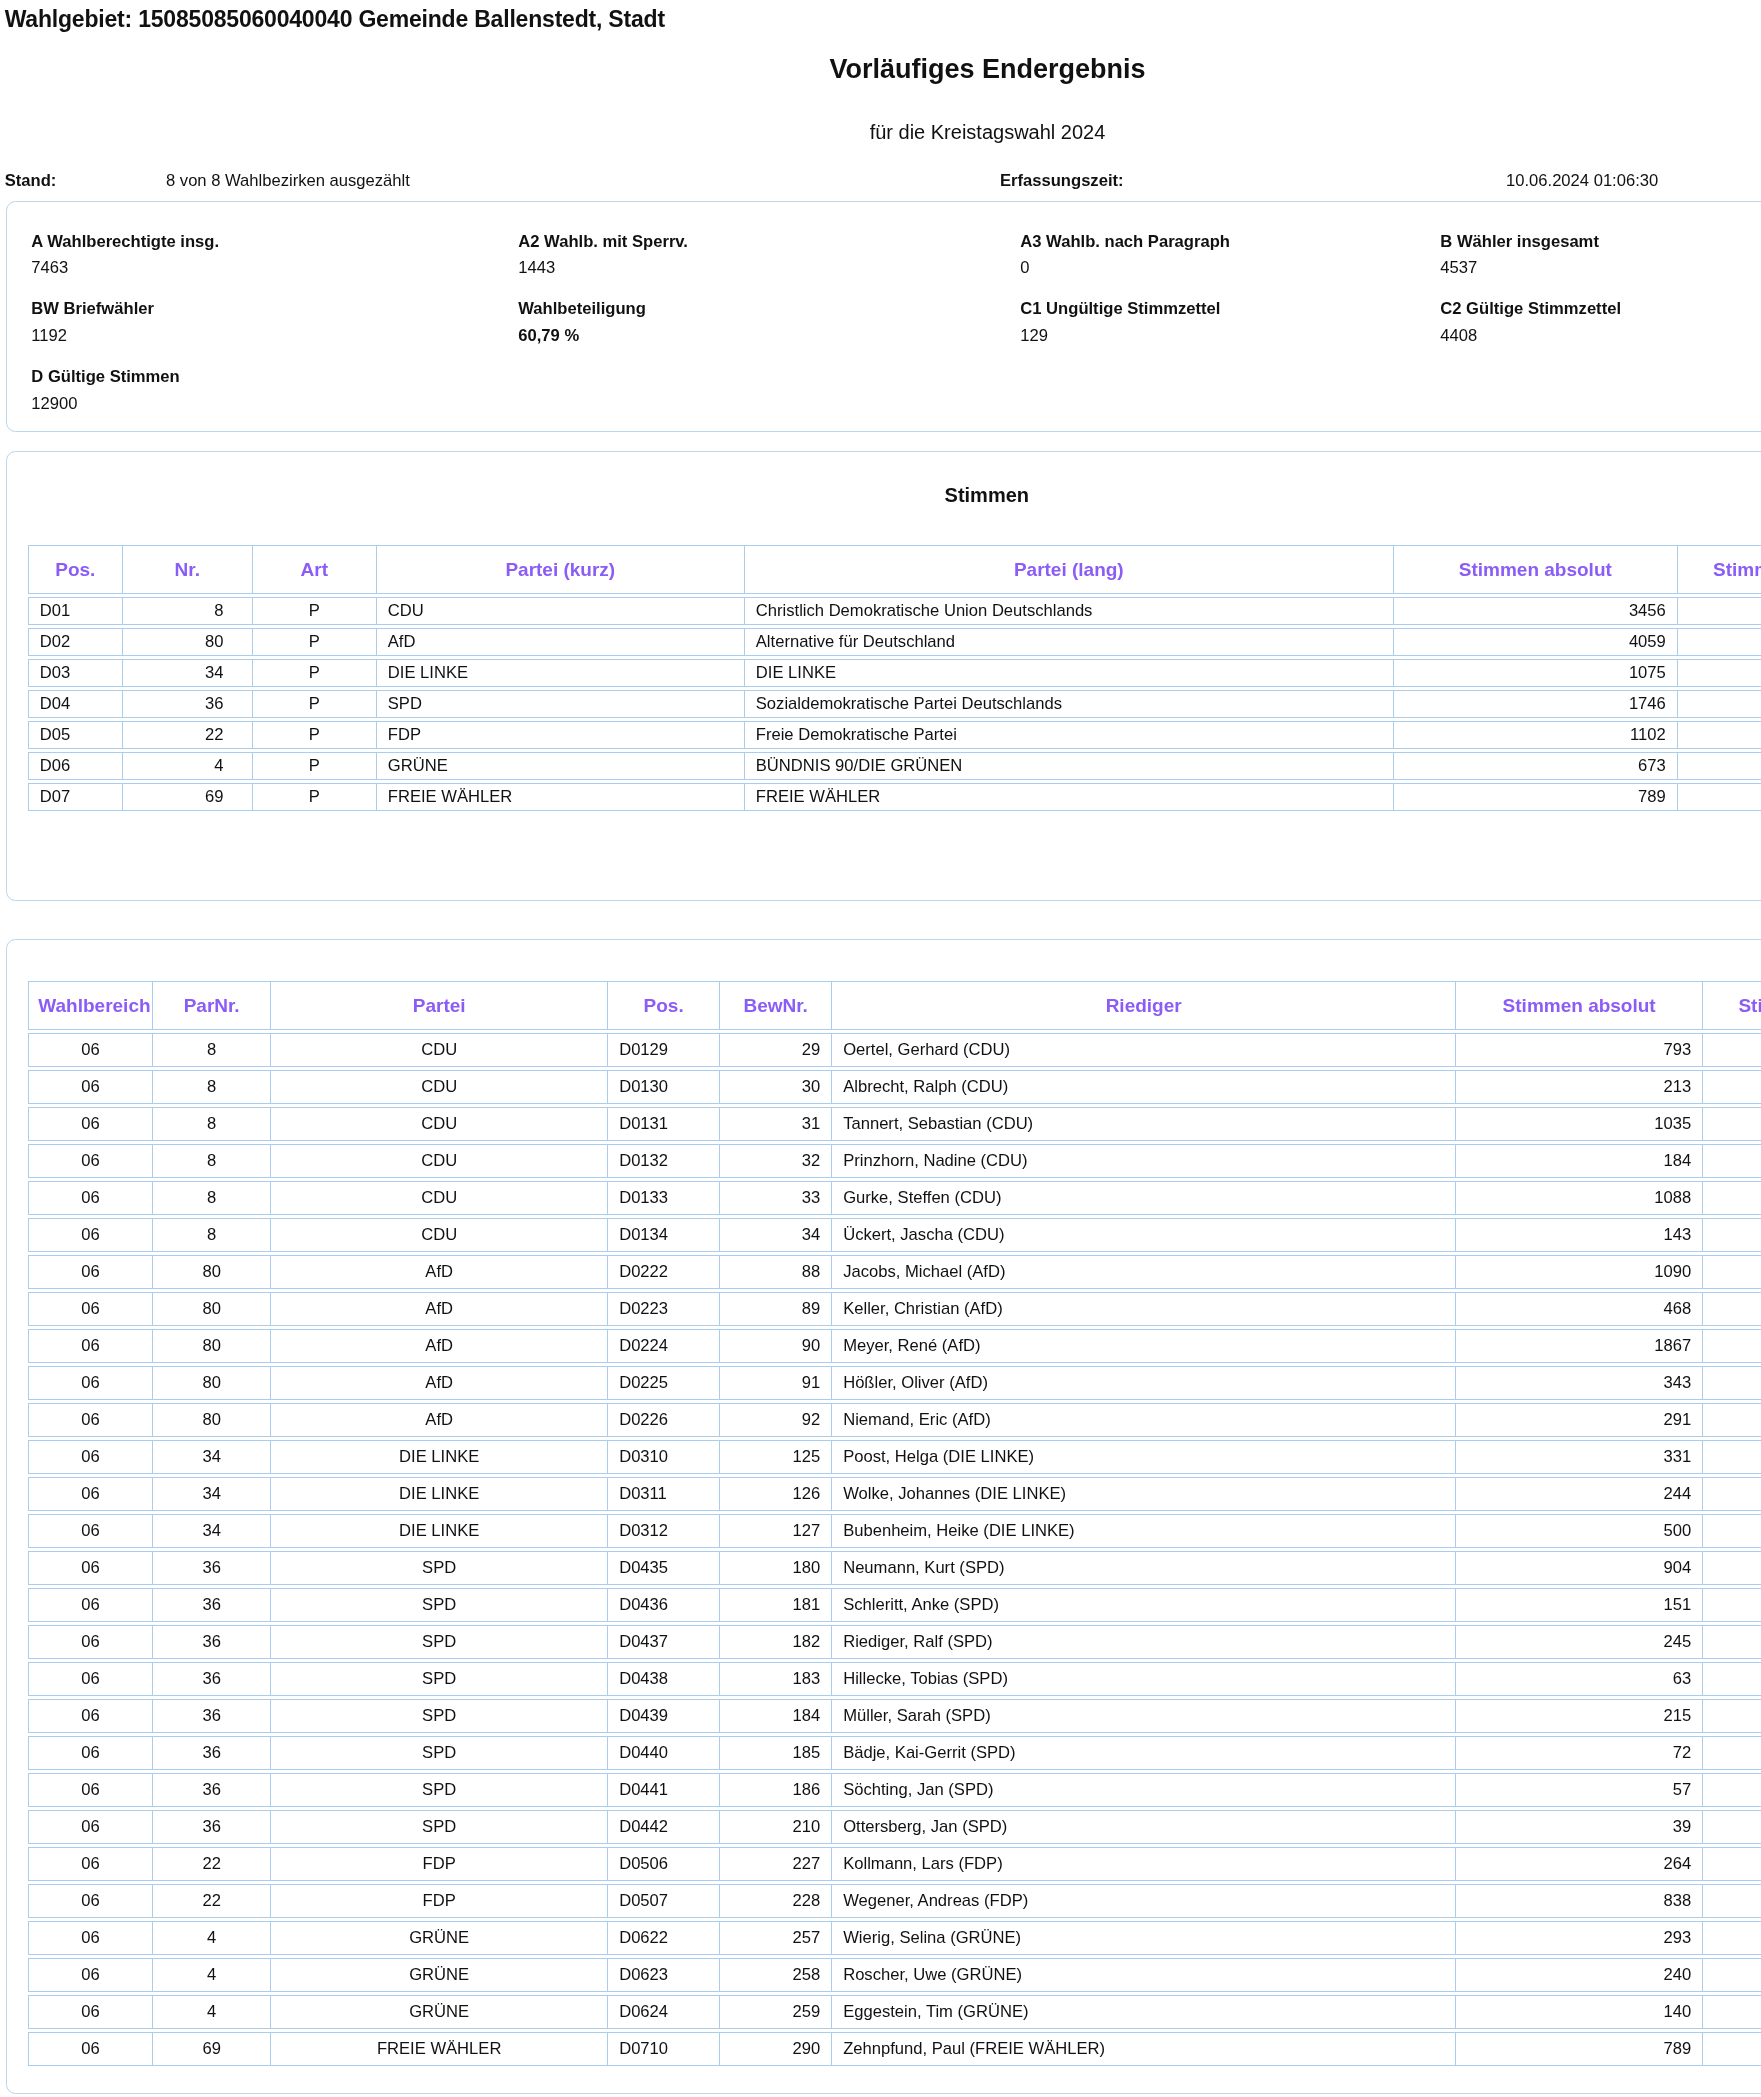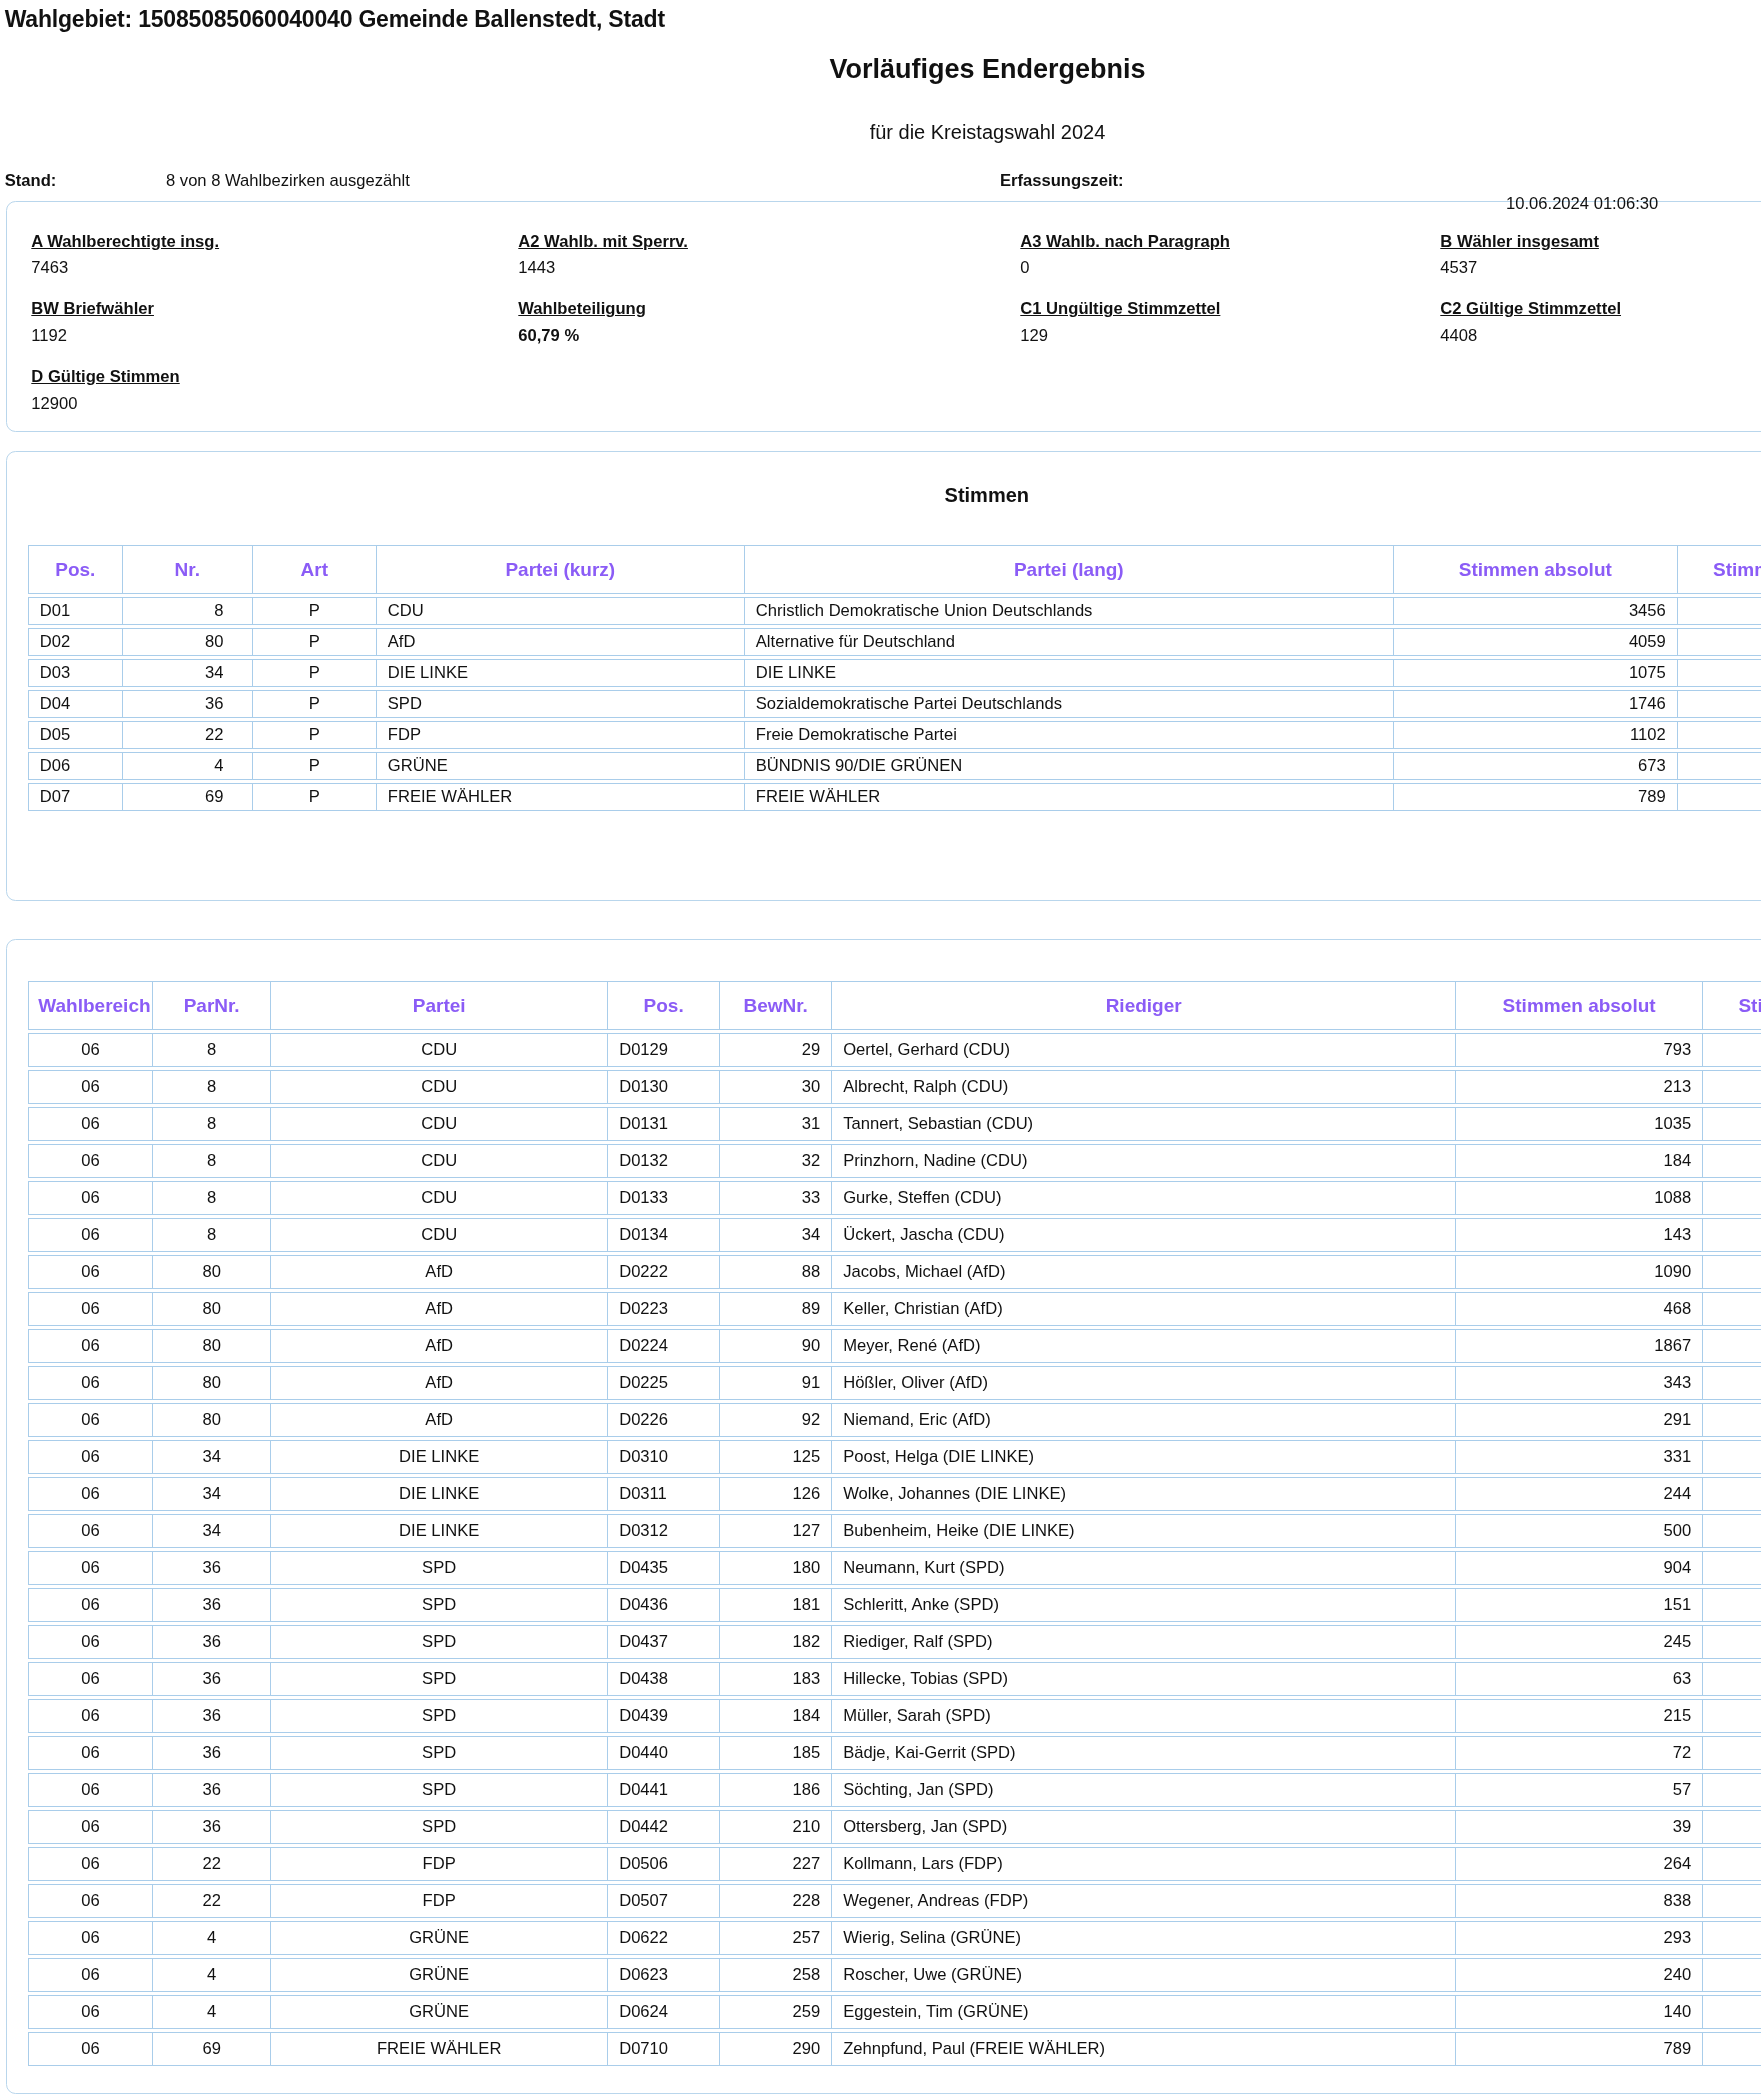--- a/index.html
+++ b/index.html
@@ -15,30 +15,30 @@
   .wahlgebiet-line { font-weight: 700; font-size: 23px; padding: 6.3px 0 0 4.7px; letter-spacing: -0.2px; }
   .report-title   { width: 1975px; text-align: center; font-size: 27px; font-weight: 700; margin-top: 20.5px; }
   .report-subtitle{ width: 1975px; text-align: center; font-size: 20px; margin-top: 36px; }
 
   .stand-row { position: relative; height: 24px; margin-top: 27px; }
   .stand-row span { position: absolute; white-space: nowrap; top: 0; }
   .lbl { font-weight: 700; }
   .stand-lbl { left: 4.7px; }
   .stand-val { left: 166px; }
   .erf-lbl   { left: 1000px; }
-  .erf-val   { left: 1506px; margin-top: 23px; }
+  .erf-val   { left: 1506px; }
 
   .panel {
     margin-left: 6.3px; width: 1961px; background: #fff;
     border: 1.6px solid #b9d6ec; border-radius: 9.5px;
   }
   .summary-panel { margin-top: 6.3px; height: 231px; padding: 20.5px 0 0 24px; }
   .summary-grid  { display: grid; grid-template-columns: 487px 502px 420px 1fr; }
   .sum-cell  { margin-bottom: 0; }
-  .sum-label { font-weight: 700; line-height: 22px; margin-top: 8px; text-decoration: underline; }
+  .sum-label { font-weight: 700; line-height: 22px; margin-top: 8px; }
   .sum-value { line-height: 22px; margin: 4.7px 0 11px 0; min-height: 22px; }
   .sum-value.bold { font-weight: 700; }
 
   .stimmen-panel { margin-top: 19px; height: 450px; }
   .section-title { width: 100%; text-align: center; font-weight: 700; font-size: 20px; margin-top: 32px; }
   .bewerber-panel { margin-top: 38px; height: 1155px; }
 
   table.result-table { border-collapse: separate; border-spacing: 0 3.2px; table-layout: fixed; margin-left: 20.5px; }
   #stimmen-table  { margin-top: 35px; }
   #bewerber-table { margin-top: 38px; }

